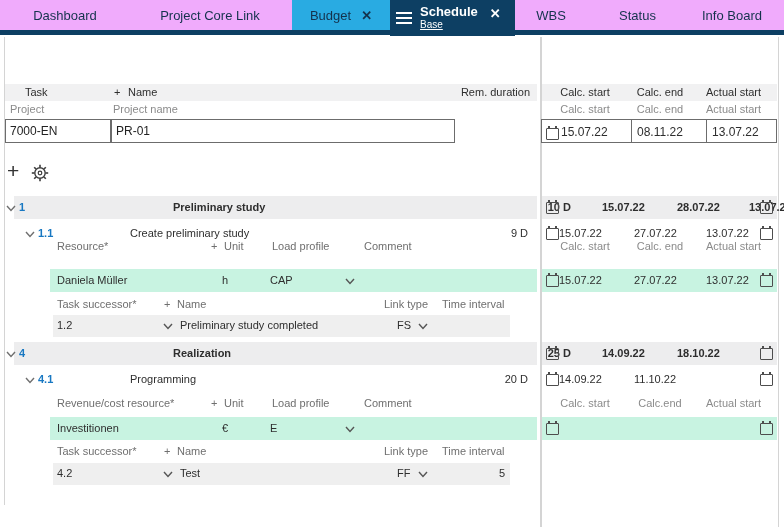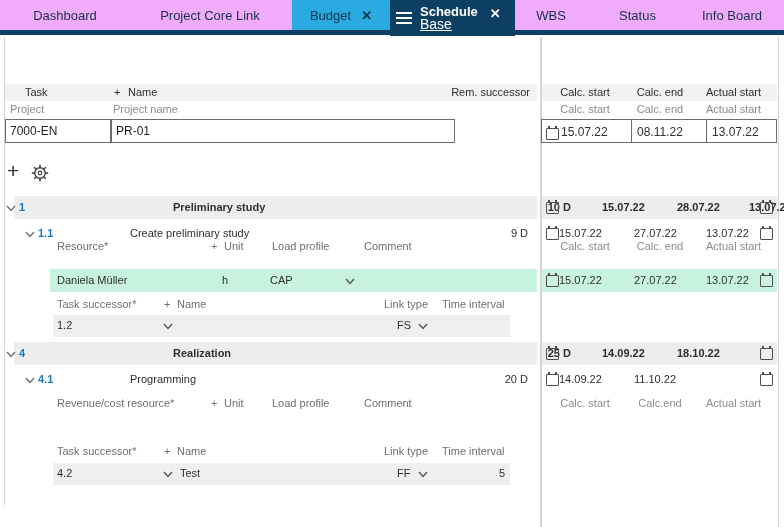--- a/index.html
+++ b/index.html
@@ -11,21 +11,21 @@
   .tab{position:absolute;top:0;height:30px;display:flex;align-items:center;justify-content:center;
        font-size:13px;color:#14324c;cursor:default;}
   .tab-x{font-size:13px;font-weight:bold;color:#14324c;margin-left:10px;}
   #tab-budget{background:#29abe2;}
   #tab-schedule{background:#0d3f63;height:36px;color:#ffffff;justify-content:flex-start;}
   #tab-schedule .tab-x{color:#fff;}
   .burger{display:inline-block;width:16px;margin:0 8px 0 6px;}
   .burger i{display:block;height:2px;background:#fff;margin:3px 0;}
   .sched-col{display:flex;flex-direction:column;line-height:13px;}
   .sched-title{font-weight:bold;font-size:13px;}
-  .sched-sub{font-size:14px;text-decoration:underline;}
+  .sched-sub{font-size:10px;text-decoration:underline;}
   
   .vline{position:absolute;background:#d4d4d4;width:1px;}
   
   .row{position:absolute;left:0;width:784px;}
   .bg{position:absolute;top:0;height:100%;}
   .cell{position:absolute;white-space:nowrap;font-size:11px;color:#2e2e2e;}
   .gray{color:#8b8b8b;}
   .dgr{color:#6f6f6f;}
   .blue{color:#1878c2;font-weight:bold;}
   .b{font-weight:bold;margin-left:43px;}
@@ -93,21 +93,21 @@
   <div class="vline" style="left:4px;top:37px;height:468px;"></div>
   <div class="vline" style="left:540px;top:37px;height:490px;width:2px;"></div>
   <div class="vline" style="left:778px;top:37px;height:490px;"></div>
 
   <div class="row" style="top:84px;height:17px;">
     <div class="bg bg-hdr" style="left:5px;width:532px;"></div>
     <div class="bg bg-hdr" style="left:542px;width:235px;"></div>
     <span class="cell" style="left:25px;top:2px;">Task</span>
     <span class="cell" style="left:114px;top:2px;">+</span>
     <span class="cell" style="left:128px;top:2px;">Name</span>
-    <span class="cell r" style="left:438px;width:92px;top:2px;">Rem. successor</span>
+    <span class="cell r" style="left:438px;width:92px;top:2px;">Rem. duration</span>
     <span class="cell d1" style="top:2px;text-align:center;">Calc. start</span>
     <span class="cell d2" style="top:2px;text-align:center;">Calc. end</span>
     <span class="cell d3" style="top:2px;text-align:center;">Actual start</span>
   </div>
 
   <div class="row" style="top:102px;height:16px;padding-left:48px;">
     <span class="cell gray" style="left:10px;top:1px;">Project</span>
     <span class="cell gray" style="left:113px;top:1px;">Project name</span>
     <span class="cell gray d1" style="top:1px;text-align:center;">Calc. start</span>
     <span class="cell gray d2" style="top:1px;text-align:center;">Calc. end</span>
@@ -207,20 +207,21 @@
     <span class="cell dgr" style="left:384px;top:2px;">Link type</span>
     <span class="cell dgr" style="left:442px;top:2px;">Time interval</span>
   </div>
 
   <div class="row" style="top:315px;height:22px;">
     <div class="bg" style="left:53px;width:457px;background:#efefef;"></div>
     <span class="cell" style="left:57px;top:4px;">1.2</span>
     <svg class="chev" style="left:163px;top:8px;" width="10" height="7" viewBox="0 0 10 7">
         <path d="M1 1 L5 5.5 L9 1" fill="none" stroke="#555" stroke-width="1.4"></path>
       </svg>
+    <span class="cell" style="left:180px;top:4px;">Preliminary study completed</span>
     <span class="cell" style="left:397px;top:4px;">FS</span>
     <svg class="chev" style="left:418px;top:8px;" width="10" height="7" viewBox="0 0 10 7">
         <path d="M1 1 L5 5.5 L9 1" fill="none" stroke="#555" stroke-width="1.4"></path>
       </svg>
     <span class="cell r" style="left:440px;width:65px;top:4px;"></span>
   </div>
 
   <div class="row" style="top:342px;height:23px;">
     <div class="bg bg-gray" style="left:14px;width:523px;"></div>
     <div class="bg bg-gray" style="left:542px;width:235px;"></div>
@@ -255,20 +256,32 @@
     <span class="cell dgr" style="left:57px;top:2px;">Revenue/cost resource*</span>
     <span class="cell dgr" style="left:211px;top:2px;">+</span>
     <span class="cell dgr" style="left:224px;top:2px;">Unit</span>
     <span class="cell dgr" style="left:272px;top:2px;">Load profile</span>
     <span class="cell dgr" style="left:364px;top:2px;">Comment</span>
     <span class="cell gray d1" style="top:2px;text-align:center;">Calc. start</span>
     <span class="cell gray d2" style="top:2px;text-align:center;">Calc.end</span>
     <span class="cell gray d3" style="top:2px;text-align:center;">Actual start</span>
   </div>
 
+  <div class="row" style="top:417px;height:23px;">
+    <div class="bg bg-green" style="left:50px;width:487px;"></div>
+    <div class="bg bg-green" style="left:542px;width:235px;"></div>
+    <span class="cell" style="left:57px;top:5px;">Investitionen</span>
+    <span class="cell" style="left:222px;top:5px;">€</span>
+    <span class="cell" style="left:270px;top:5px;">E</span>
+    <svg class="chev" style="left:345px;top:9px;" width="10" height="7" viewBox="0 0 10 7">
+        <path d="M1 1 L5 5.5 L9 1" fill="none" stroke="#555" stroke-width="1.4"></path>
+      </svg>
+    <span class="cal cal-l" style="top:6px;"></span>
+    <span class="cal cal-r" style="top:6px;"></span>
+  </div>
 
   <div class="row" style="top:443px;height:18px;">
     <span class="cell dgr" style="left:57px;top:2px;">Task successor*</span>
     <span class="cell dgr" style="left:164px;top:2px;">+</span>
     <span class="cell dgr" style="left:177px;top:2px;">Name</span>
     <span class="cell dgr" style="left:384px;top:2px;">Link type</span>
     <span class="cell dgr" style="left:442px;top:2px;">Time interval</span>
   </div>
 
   <div class="row" style="top:463px;height:22px;">

